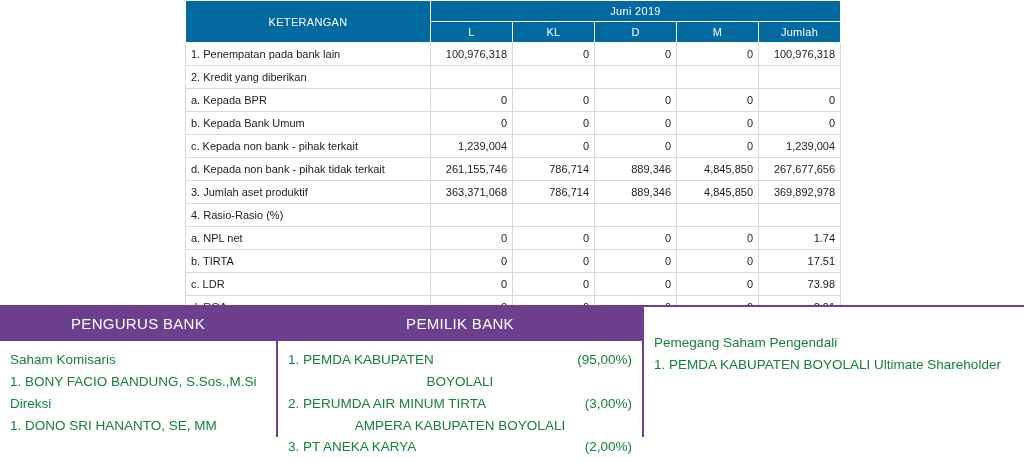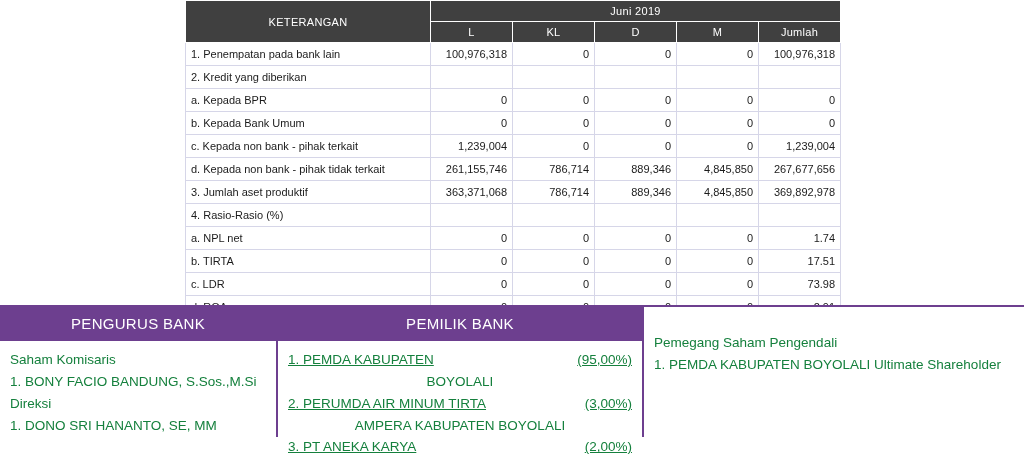--- a/index.html
+++ b/index.html
@@ -26,21 +26,21 @@
     width: 655px;
   }
   table.fin {
     border-collapse: collapse;
     width: 655px;
     table-layout: fixed;
     font-size: 11px;
     color: #1b1b1b;
   }
   table.fin th {
-    background: #404040;
+    background: #0369a1;
     color: #ffffff;
     font-weight: normal;
     font-size: 11px;
     text-align: center;
     border: 1px solid #ffffff;
     padding: 4px 1px;
     letter-spacing: 0.3px;
   }
   table.fin td {
     border: 1px solid #d6d6e8;
@@ -98,21 +98,20 @@
   .bbody {
     padding: 8px 10px 6px 10px;
     font-size: 13.5px;
     color: #15803d;
     line-height: 1.62;
   }
   .row2 {
     display: flex;
     justify-content: space-between;
     gap: 8px;
-    text-decoration: underline;
   }
   .row2 .txt { flex: 1 1 auto; }
   .row2 .pct { flex: 0 0 auto; text-align: right; }
   .cont-line { display: block; text-align: center; }
 </style>
 </head>
 <body>
 
 <div class="page">
 

